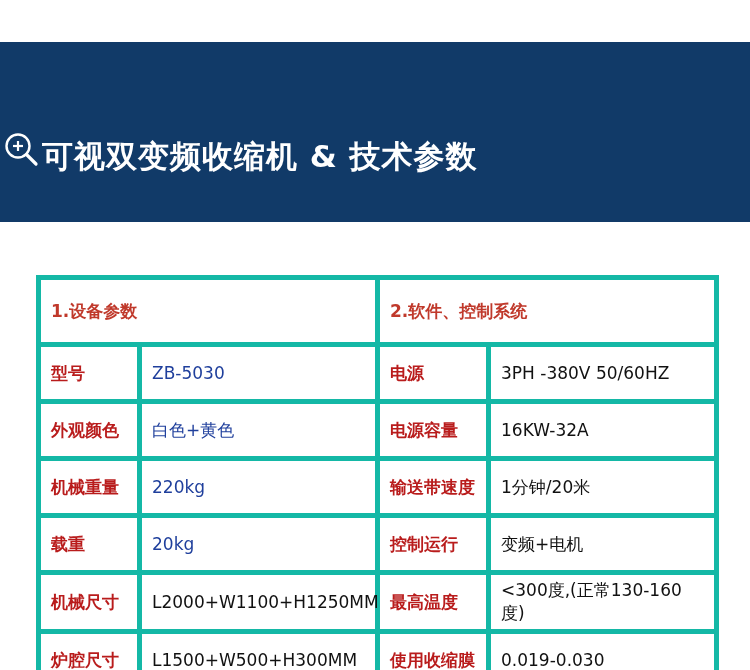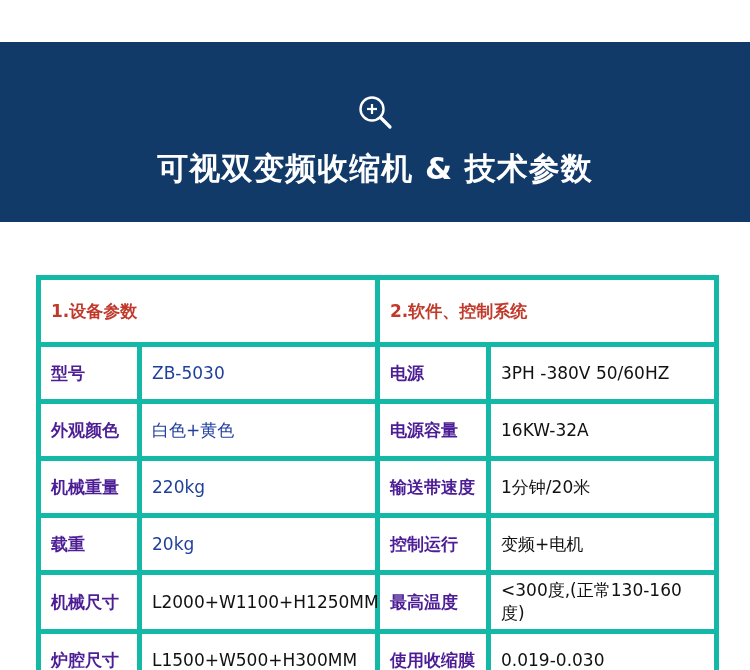--- a/index.html
+++ b/index.html
@@ -23,21 +23,21 @@
 
   
   .banner {
     position: absolute;
     left: 0;
     top: 42px;
     width: 750px;
     height: 180px;
     background: #113a68;
     display: flex;
-    flex-direction: column;
+    flex-direction: row;
     align-items: center;
     justify-content: flex-start;
     box-sizing: border-box;
     padding-top: 50px;
   }
   .banner-icon {
     width: 42px;
     height: 42px;
     display: block;
     margin-bottom: 14px;
@@ -78,21 +78,21 @@
   col.c4 { width: 228px; }
 
   .hdr {
     color: #c0392b;
     font-weight: bold;
     font-size: 15px;
     height: 54px !important;
   }
   .lbl {
     font-weight: bold;
-    color: #4c1d95;
+    color: #b91c1c;
     font-size: 15px;
   }
   .val-blue {
     color: #1f3f9c;
     margin-top: 46px;
   }
   .val-dark {
     color: #111111;
     margin-left: 9px;
   }

